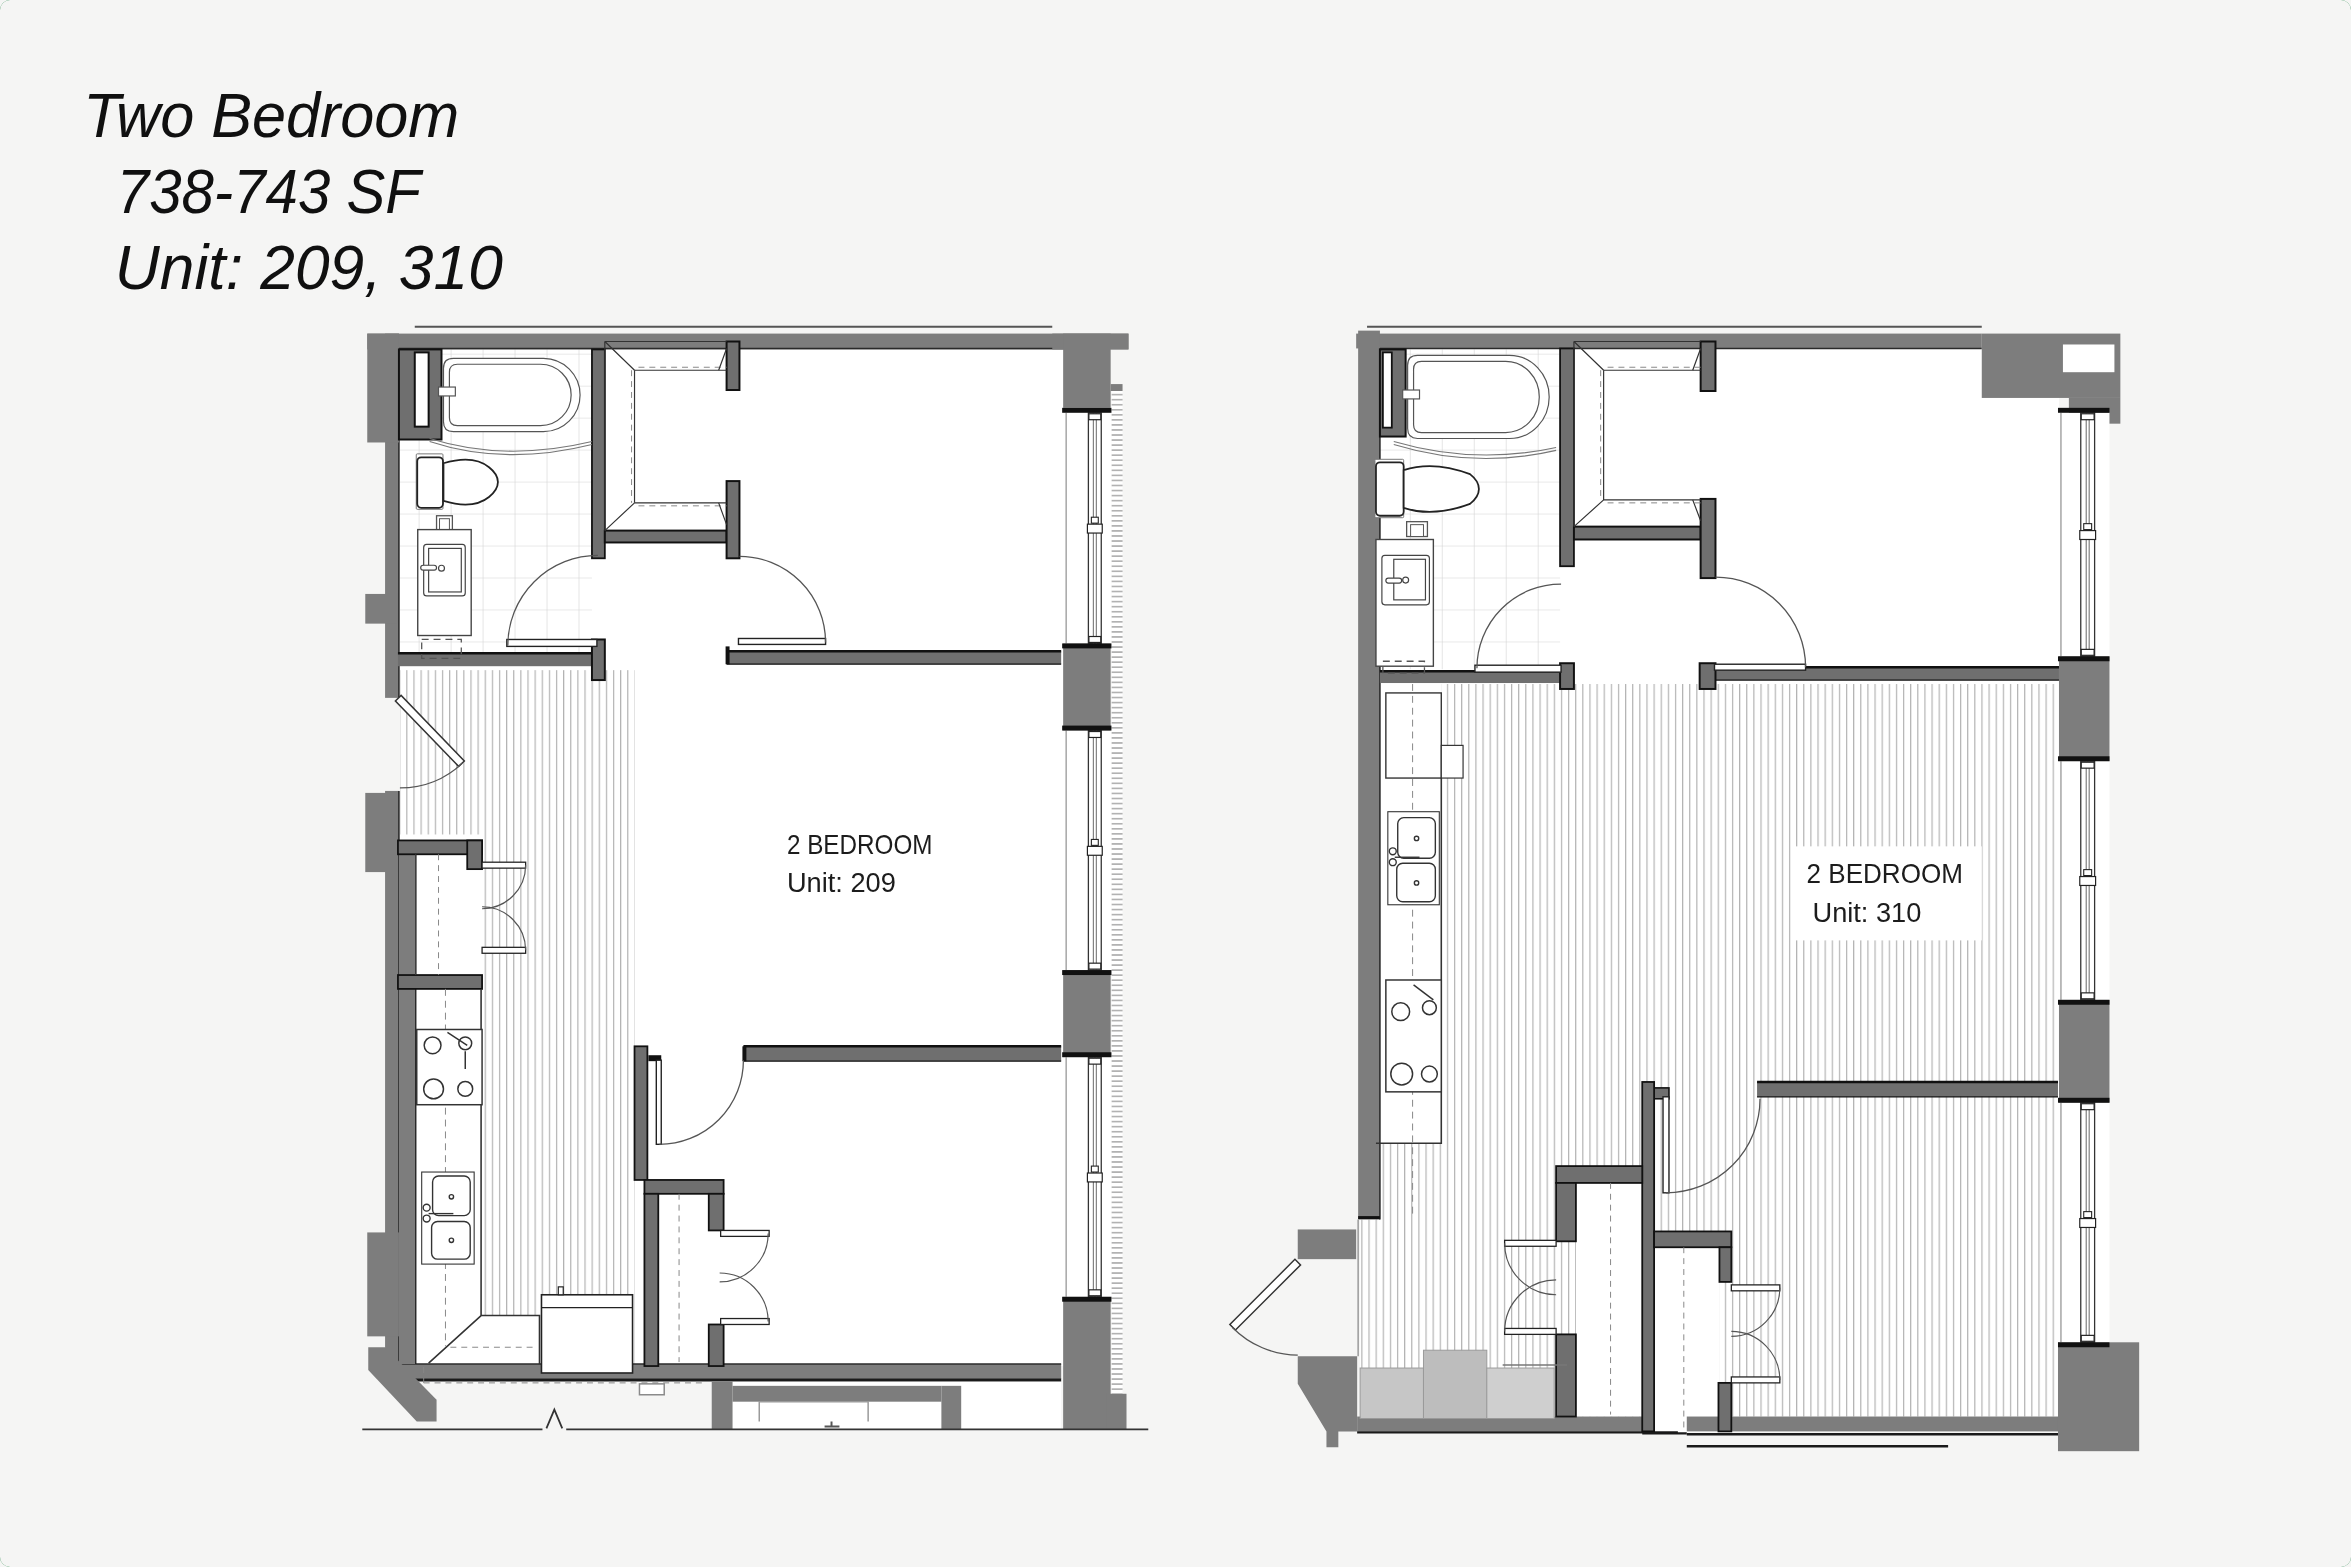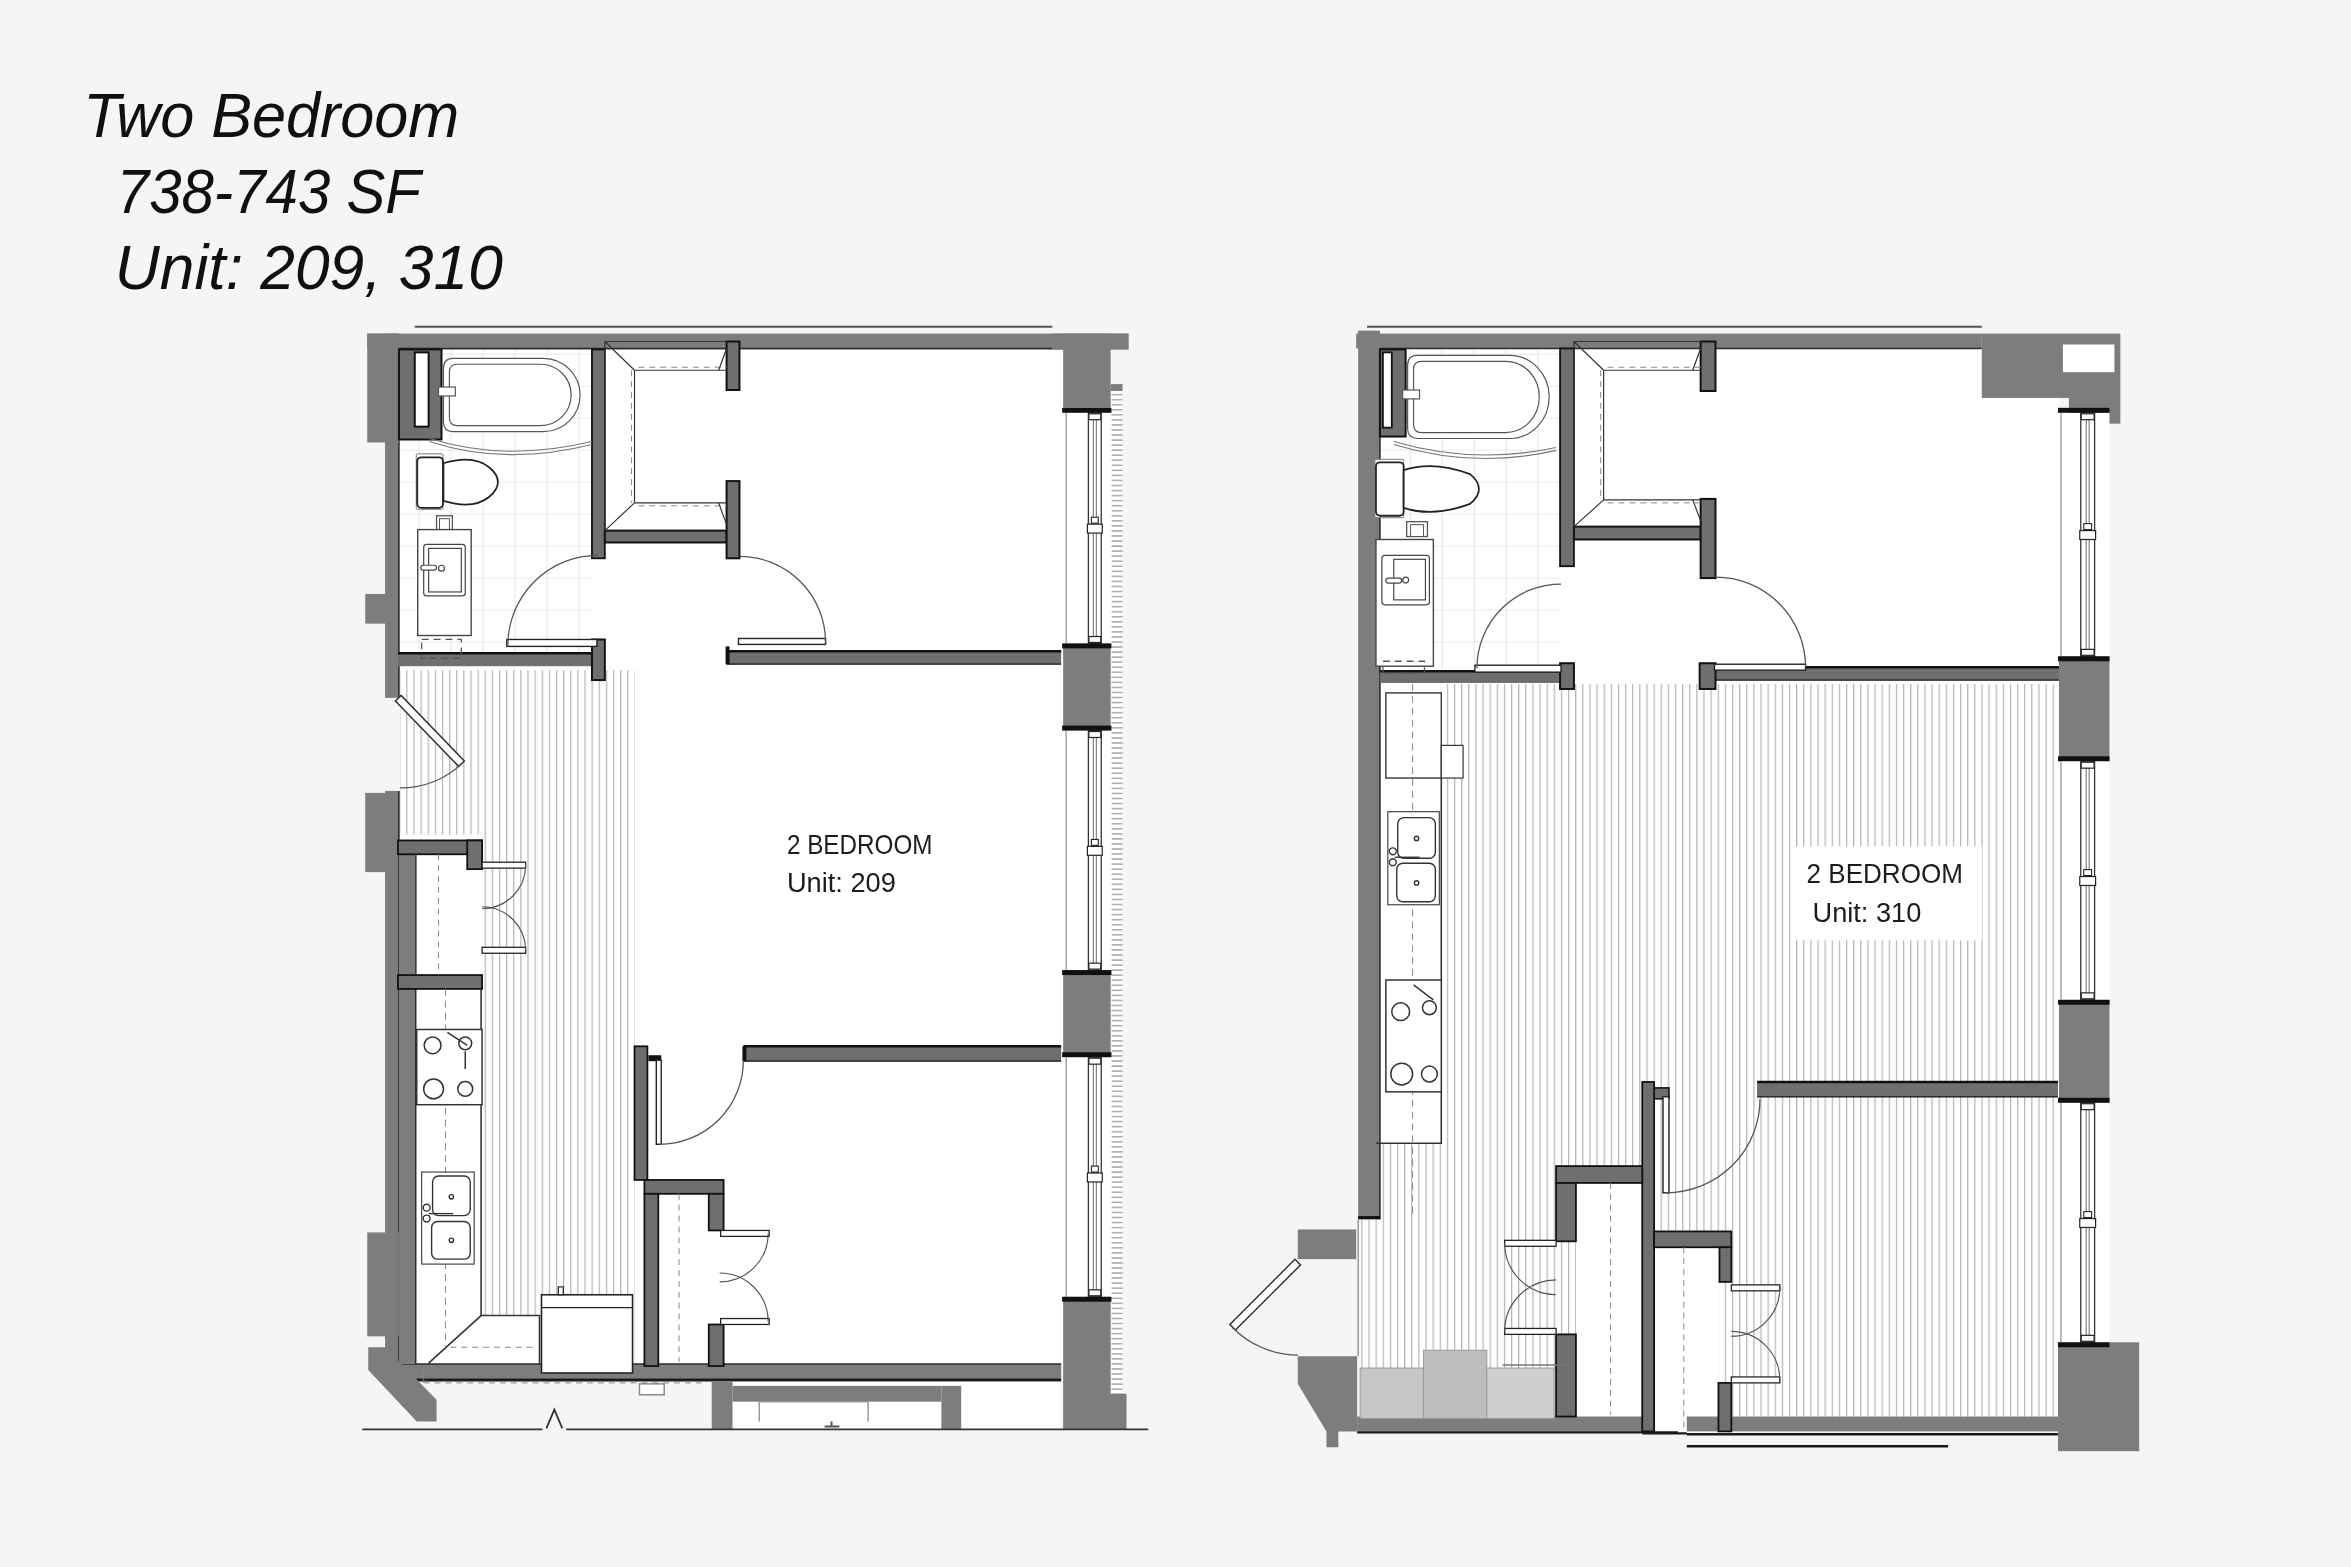--- a/index.html
+++ b/index.html
@@ -1,17 +1,17 @@
 <!DOCTYPE html>
 <html><head>
 <meta charset="utf-8">
 <style>
 html,body{margin:0;padding:0;background:#f5f5f4;}
 #page{position:relative;width:2351px;height:1567px;background:#15803d;overflow:hidden;
-font-family:"Liberation Sans", sans-serif;}
+font-family:"Liberation Sans", sans-serif;border-radius:10px;}
 svg{position:absolute;left:0;top:0;}
 </style>
 </head>
 <body>
 <div id="page">
 <svg width="2351" height="1567" viewBox="0 0 2375 1583">
 <defs>
 <pattern id="hatchV" width="7.2" height="8" patternUnits="userSpaceOnUse">
   <rect width="7.2" height="8" fill="#ffffff"></rect>
   <rect x="0" y="0" width="1.2" height="8" fill="#b3b3b3"></rect>

